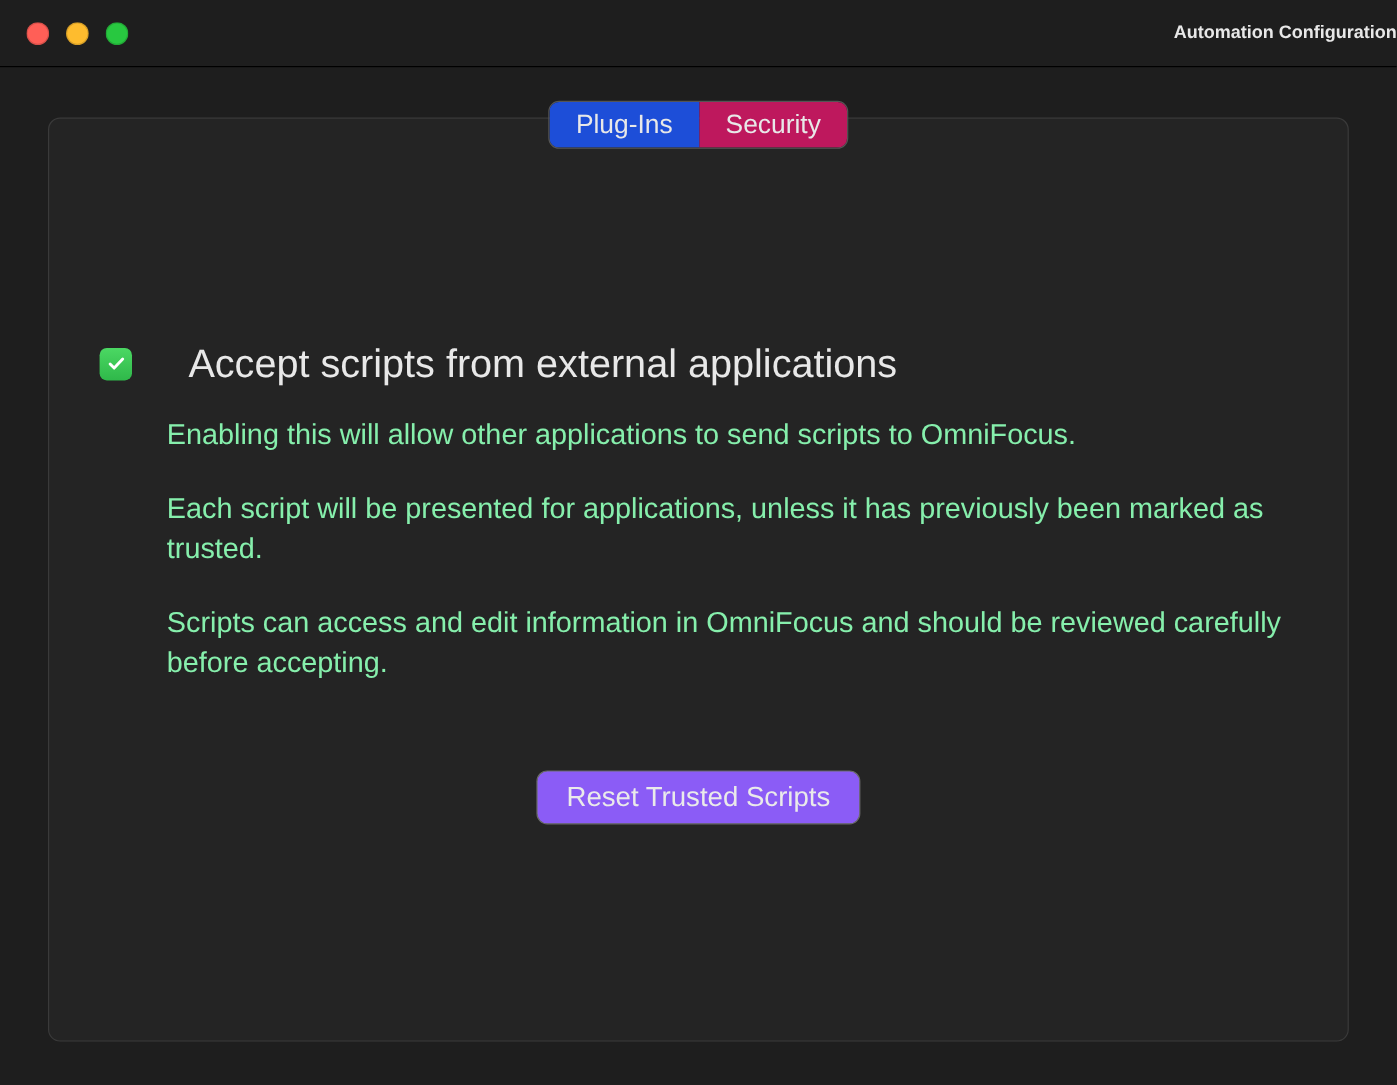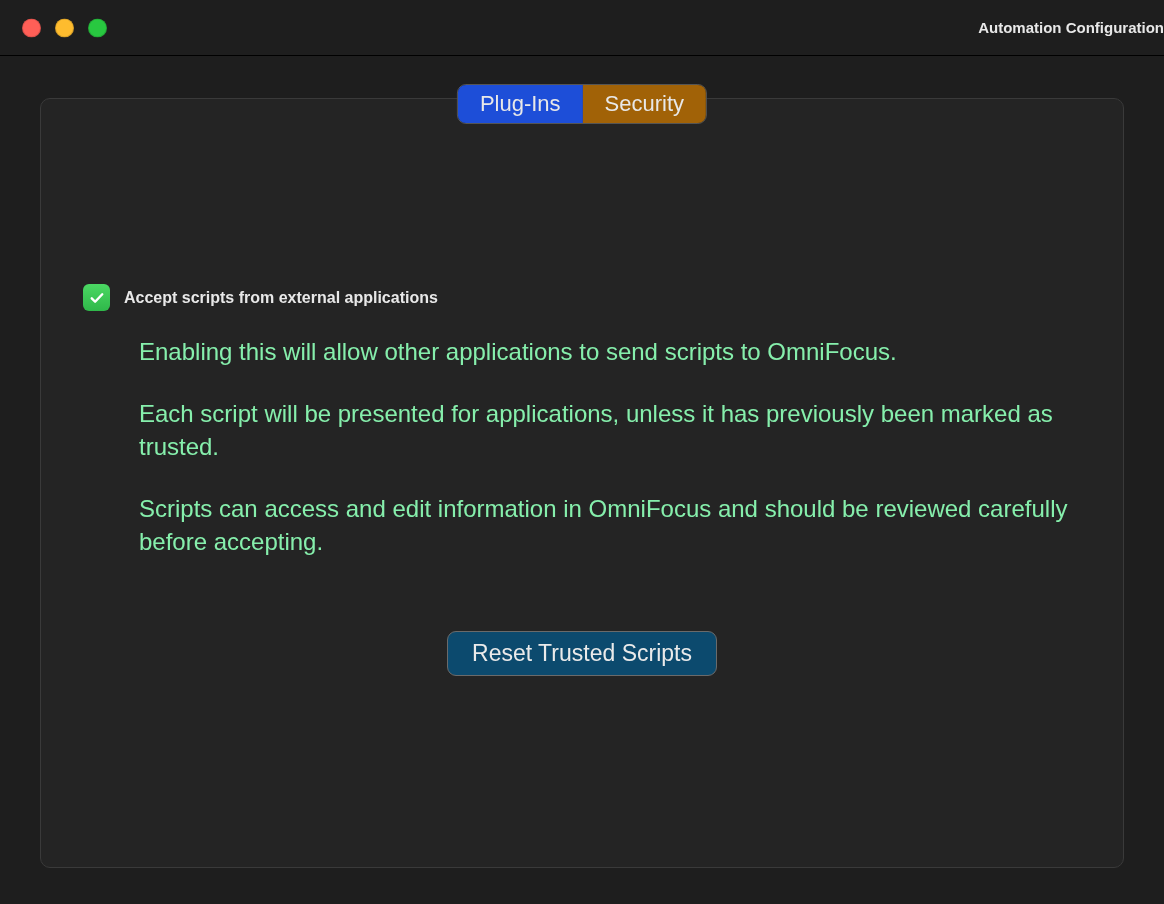--- a/index.html
+++ b/index.html
@@ -83,21 +83,21 @@
     
     .tab {
       padding: 6px 22px;
       font-size: 22px;
       color: #e8e8e8;
       cursor: pointer;
       background: #1d4ed8;
     }
     
     .tab.active {
-      background: #a16207;
+      background: #be185d;
     }
     
     .panel {
       border: 1px solid #3a3a3a;
       border-radius: 10px;
       background: #242424;
       padding: 185px 42px 60px 42px;
       min-height: 770px;
       position: relative;
     }
@@ -120,41 +120,42 @@
       flex-shrink: 0;
     }
     
     .checkbox svg {
       width: 18px;
       height: 18px;
     }
     
     .checkbox-label {
       color: #e8e8e8;
-      font-size: 16px;
-      font-weight: 700;
+      font-size: 33px;
+      font-weight: 400;
+      margin-left: 33px;
     }
     
     .description {
       color: #86efac;
       font-size: 24px;
       line-height: 1.4;
       margin-left: 56px;
       margin-bottom: 28px;
       max-width: 960px;
     }
     
     .button-row {
       display: flex;
       justify-content: center;
       margin-top: 72px;
     }
     
     .reset-button {
-      background: #0c4a6e;
+      background: #8b5cf6;
       color: #eaeaea;
       border: 1px solid #6a6a6a;
       border-radius: 9px;
       padding: 8px 24px;
       font-size: 23px;
       font-weight: 400;
       cursor: pointer;
       font-family: inherit;
     }
   </style>

